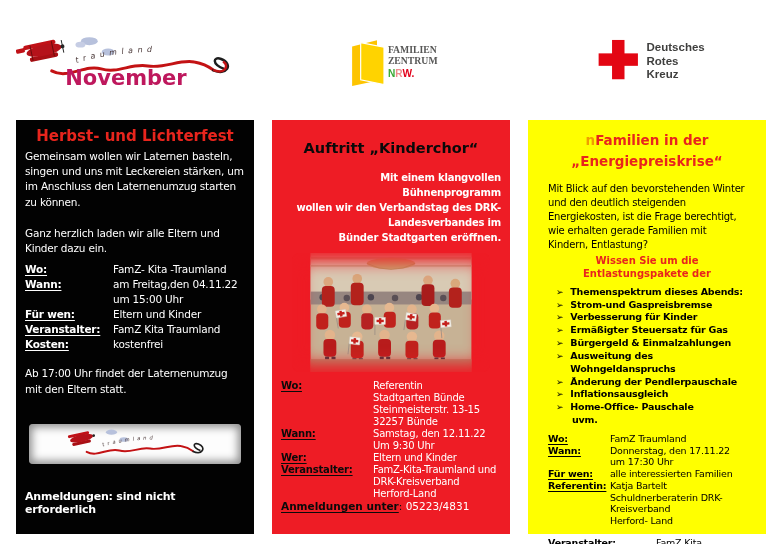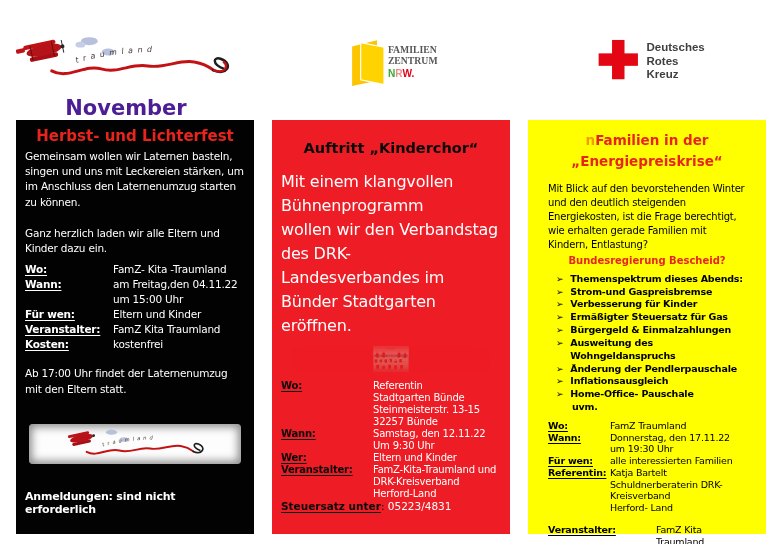--- a/index.html
+++ b/index.html
@@ -1,21 +1,21 @@
 <!DOCTYPE html>
 <html><head>
 <meta charset="utf-8">
 <style>
   html,body{margin:0;padding:0;background:#fff;}
   .page{position:relative;width:770px;height:544px;background:#ffffff;overflow:hidden;
         font-family:"DejaVu Sans",sans-serif;}
   
   .tl-logo{position:absolute;left:16px;top:32px;width:218px;height:54px;}
-  .month{position:absolute;left:56px;top:96px;width:140px;text-align:center;
-         font-size:21px;font-weight:bold;color:#4c1d95;}
+  .month{position:absolute;left:56px;top:66px;width:140px;text-align:center;
+         font-size:21px;font-weight:bold;color:#be185d;}
   .fz-logo{position:absolute;left:349px;top:30px;width:98px;height:64px;}
   .drk-logo{position:absolute;left:595px;top:39px;width:128px;height:46px;}
   
   .panel{position:absolute;top:120px;height:414px;width:238px;box-sizing:border-box;}
   .p-left{left:16px;background:#020202;color:#fff;padding:5px 9px;display:flex;flex-direction:column;}
   .p-mid{left:272px;background:#ee1c25;color:#fff;padding:16px 9px;display:flex;flex-direction:column;}
   .p-right{left:528px;background:#ffff00;color:#000;padding:6px 20px;}
   .u{text-underline-offset:2px;}
   
   .l-title{color:#e8251d;font-weight:bold;font-size:15px;text-align:center;margin:2px 0 4px;}
@@ -24,21 +24,21 @@
   .drow{display:grid;grid-template-columns:88px 1fr;font-size:10.5px;line-height:1.42;letter-spacing:-0.2px;}
   .dlabel{font-weight:bold;text-decoration:underline;text-underline-offset:2px;}
   .dline{display:block;}
   .l-note{font-size:10.5px;line-height:1.5;letter-spacing:-0.2px;margin-top:14px;}
   .strip{margin:16px 4px 0;height:40px;background:#fdfdfd;border-radius:4px;
          box-shadow:inset 0 0 9px 3px rgba(0,0,0,.45);display:flex;align-items:center;justify-content:center;}
   .strip svg{width:198px;height:34px;}
   .l-footer{margin-top:26px;font-size:11px;font-weight:bold;letter-spacing:-0.2px;}
   
   .m-title{color:#0a0a0a;font-weight:bold;font-size:14.5px;text-align:center;margin:4px 0 14px;}
-  .m-intro{font-size:16px;line-height:1.5;text-align:left;letter-spacing:-0.2px;}
+  .m-intro{font-size:10px;line-height:1.5;text-align:right;letter-spacing:-0.2px;font-weight:bold;}
   .photo{margin:8px auto 8px;width:198px;height:144px;border-radius:8px;overflow:hidden;position:relative;
          box-shadow:inset 0 0 16px 10px #ee1c25;}
   .photo svg{display:block;width:100%;height:100%;}
   .photo::after{content:"";position:absolute;inset:0;border-radius:8px;
                 box-shadow:inset 0 0 16px 9px #ee1c25;}
   .m-details .drow{grid-template-columns:92px 1fr;font-size:10px;line-height:1.2;text-align:left;}
   .m-details .dlabel{color:#0a0a0a;}
   .m-footer{margin-top:auto;margin-bottom:6px;font-size:10.5px;text-align:left;}
   .m-footer .dlabel{color:#0a0a0a;}
   
@@ -330,32 +330,32 @@
         <span class="dlabel">Veranstalter:</span>
         <span>
             <span class="dline">FamZ-Kita-Traumland und</span>
             <span class="dline">DRK-Kreisverband</span>
             <span class="dline">Herford-Land</span>
           </span>
       </div>
     </div>
 
     <div class="m-footer">
-      <span class="dlabel">Steuersatz unter</span><span style="color:#0a0a0a">: </span><span>05223/4831</span>
+      <span class="dlabel">Anmeldungen unter</span><span style="color:#0a0a0a">: </span><span>05223/4831</span>
     </div>
   </div>
 
   <div class="panel p-right">
     <div class="r-title">
       <span class="stray-n">n</span><span>Familien in der</span><br>
       <span>„Energiepreiskrise“</span>
     </div>
     <p class="r-intro">Mit Blick auf den bevorstehenden Winter und den deutlich steigenden Energiekosten, ist die Frage berechtigt, wie erhalten gerade Familien mit Kindern, Entlastung?</p>
     <div class="r-question">
-      <span class="dline">Bundesregierung Bescheid?</span>
+      <span class="dline">Wissen Sie um die Entlastungspakete der</span>
     </div>
 
     <div class="bullets">
       <div class="brow">
           <span class="arrow">➢</span>
           <span>Themenspektrum dieses Abends:</span>
         </div>
       <div class="brow">
           <span class="arrow">➢</span>
           <span>Strom-und Gaspreisbremse</span>
@@ -397,21 +397,21 @@
       <div class="drow">
         <span class="dlabel">Wo:</span>
         <span>
             <span class="dline">FamZ Traumland</span>
           </span>
       </div>
       <div class="drow">
         <span class="dlabel">Wann:</span>
         <span>
             <span class="dline">Donnerstag, den 17.11.22</span>
-            <span class="dline">um 19:30 Uhr</span>
+            <span class="dline">um 17:30 Uhr</span>
           </span>
       </div>
       <div class="drow">
         <span class="dlabel">Für wen:</span>
         <span>
             <span class="dline">alle interessierten Familien</span>
           </span>
       </div>
       <div class="drow">
         <span class="dlabel">Referentin:</span>

